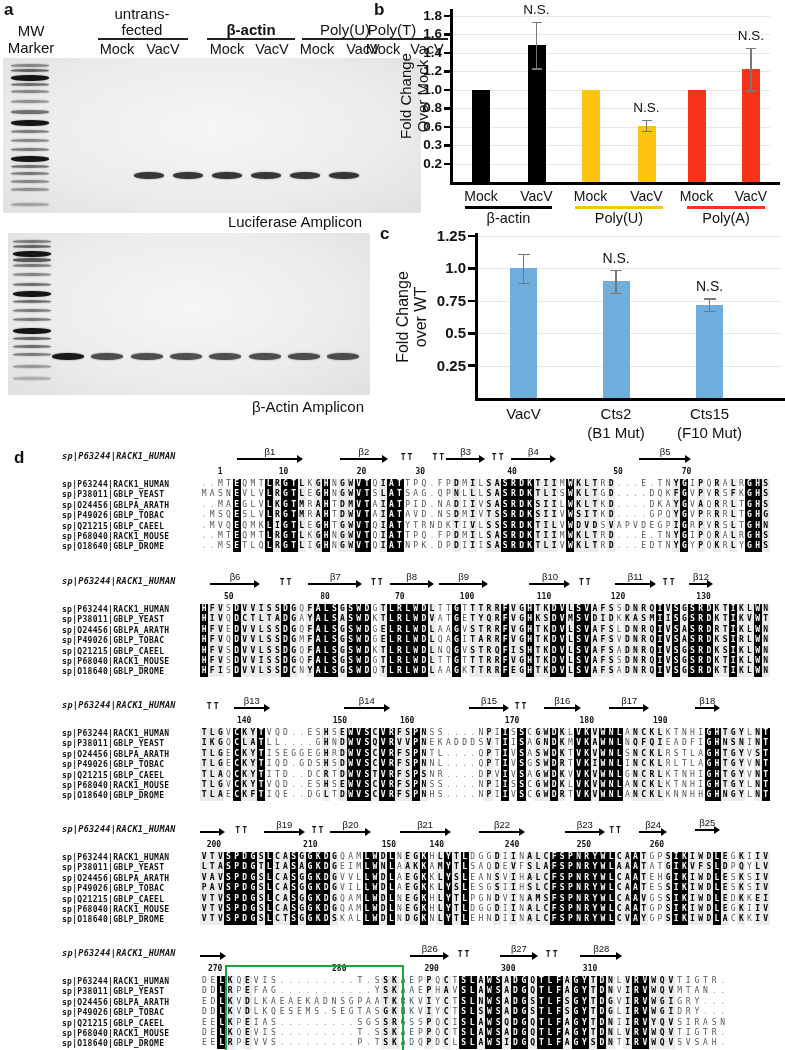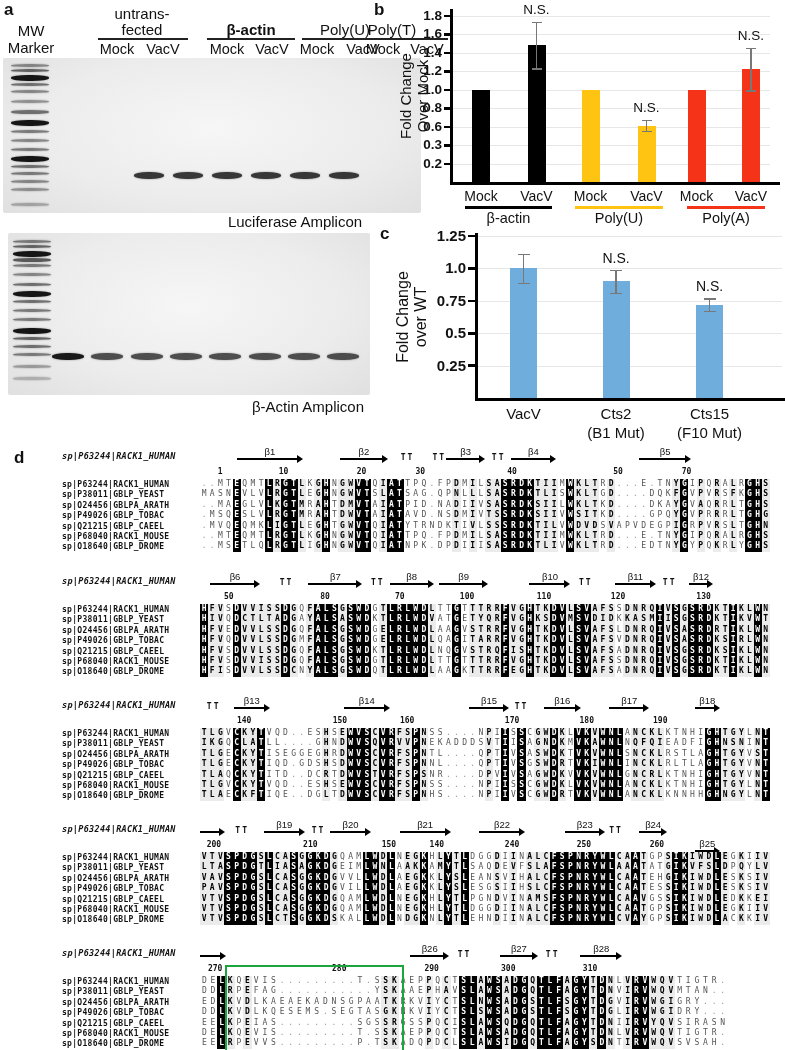--- a/index.html
+++ b/index.html
@@ -400,21 +400,21 @@
         <div style="left: 0px; top: 0px; width: 100%; text-align: center; font-size: 9.5px;">β23</div>
         <div style="left: 0px; top: 12px; width: 34.9px; height: 1.8px; background: rgb(0, 0, 0);"></div>
         <div style="left: 33.9px; top: 9px; width: 0px; height: 0px; border-left: 6px solid rgb(0, 0, 0); border-top: 4px solid transparent; border-bottom: 4px solid transparent;"></div>
       </div>
       <div style="left: 609.26px; top: 381px; font-family: &quot;DejaVu Sans Mono&quot;, monospace; font-size: 8px; font-weight: bold; letter-spacing: 2px;">TT</div>
       <div style="left: 638.9px; top: 374px; width: 28.5px; height: 17px;">
         <div style="left: 0px; top: 0px; width: 100%; text-align: center; font-size: 9.5px;">β24</div>
         <div style="left: 0px; top: 12px; width: 23.5px; height: 1.8px; background: rgb(0, 0, 0);"></div>
         <div style="left: 22.5px; top: 9px; width: 0px; height: 0px; border-left: 6px solid rgb(0, 0, 0); border-top: 4px solid transparent; border-bottom: 4px solid transparent;"></div>
       </div>
-      <div style="left: 694.76px; top: 393px; width: 25.08px; height: 17px;">
+      <div style="left: 694.76px; top: 372px; width: 25.08px; height: 17px;">
         <div style="left: 0px; top: 0px; width: 100%; text-align: center; font-size: 9.5px;">β25</div>
         <div style="left: 0px; top: 12px; width: 20.08px; height: 1.8px; background: rgb(0, 0, 0);"></div>
         <div style="left: 19.08px; top: 9px; width: 0px; height: 0px; border-left: 6px solid rgb(0, 0, 0); border-top: 4px solid transparent; border-bottom: 4px solid transparent;"></div>
       </div>
       <div style="left: 199.97px; top: 395px; width: 28px; text-align: center; font-family: &quot;DejaVu Sans Mono&quot;, monospace; font-size: 8px; font-weight: bold;">200</div>
       <div style="left: 296.3px; top: 395px; width: 28px; text-align: center; font-family: &quot;DejaVu Sans Mono&quot;, monospace; font-size: 8px; font-weight: bold;">210</div>
       <div style="left: 374.96px; top: 395px; width: 28px; text-align: center; font-family: &quot;DejaVu Sans Mono&quot;, monospace; font-size: 8px; font-weight: bold;">150</div>
       <div style="left: 422.84px; top: 395px; width: 28px; text-align: center; font-family: &quot;DejaVu Sans Mono&quot;, monospace; font-size: 8px; font-weight: bold;">140</div>
       <div style="left: 498.08px; top: 395px; width: 28px; text-align: center; font-family: &quot;DejaVu Sans Mono&quot;, monospace; font-size: 8px; font-weight: bold;">240</div>
       <div style="left: 569.9px; top: 395px; width: 28px; text-align: center; font-family: &quot;DejaVu Sans Mono&quot;, monospace; font-size: 8px; font-weight: bold;">250</div>

